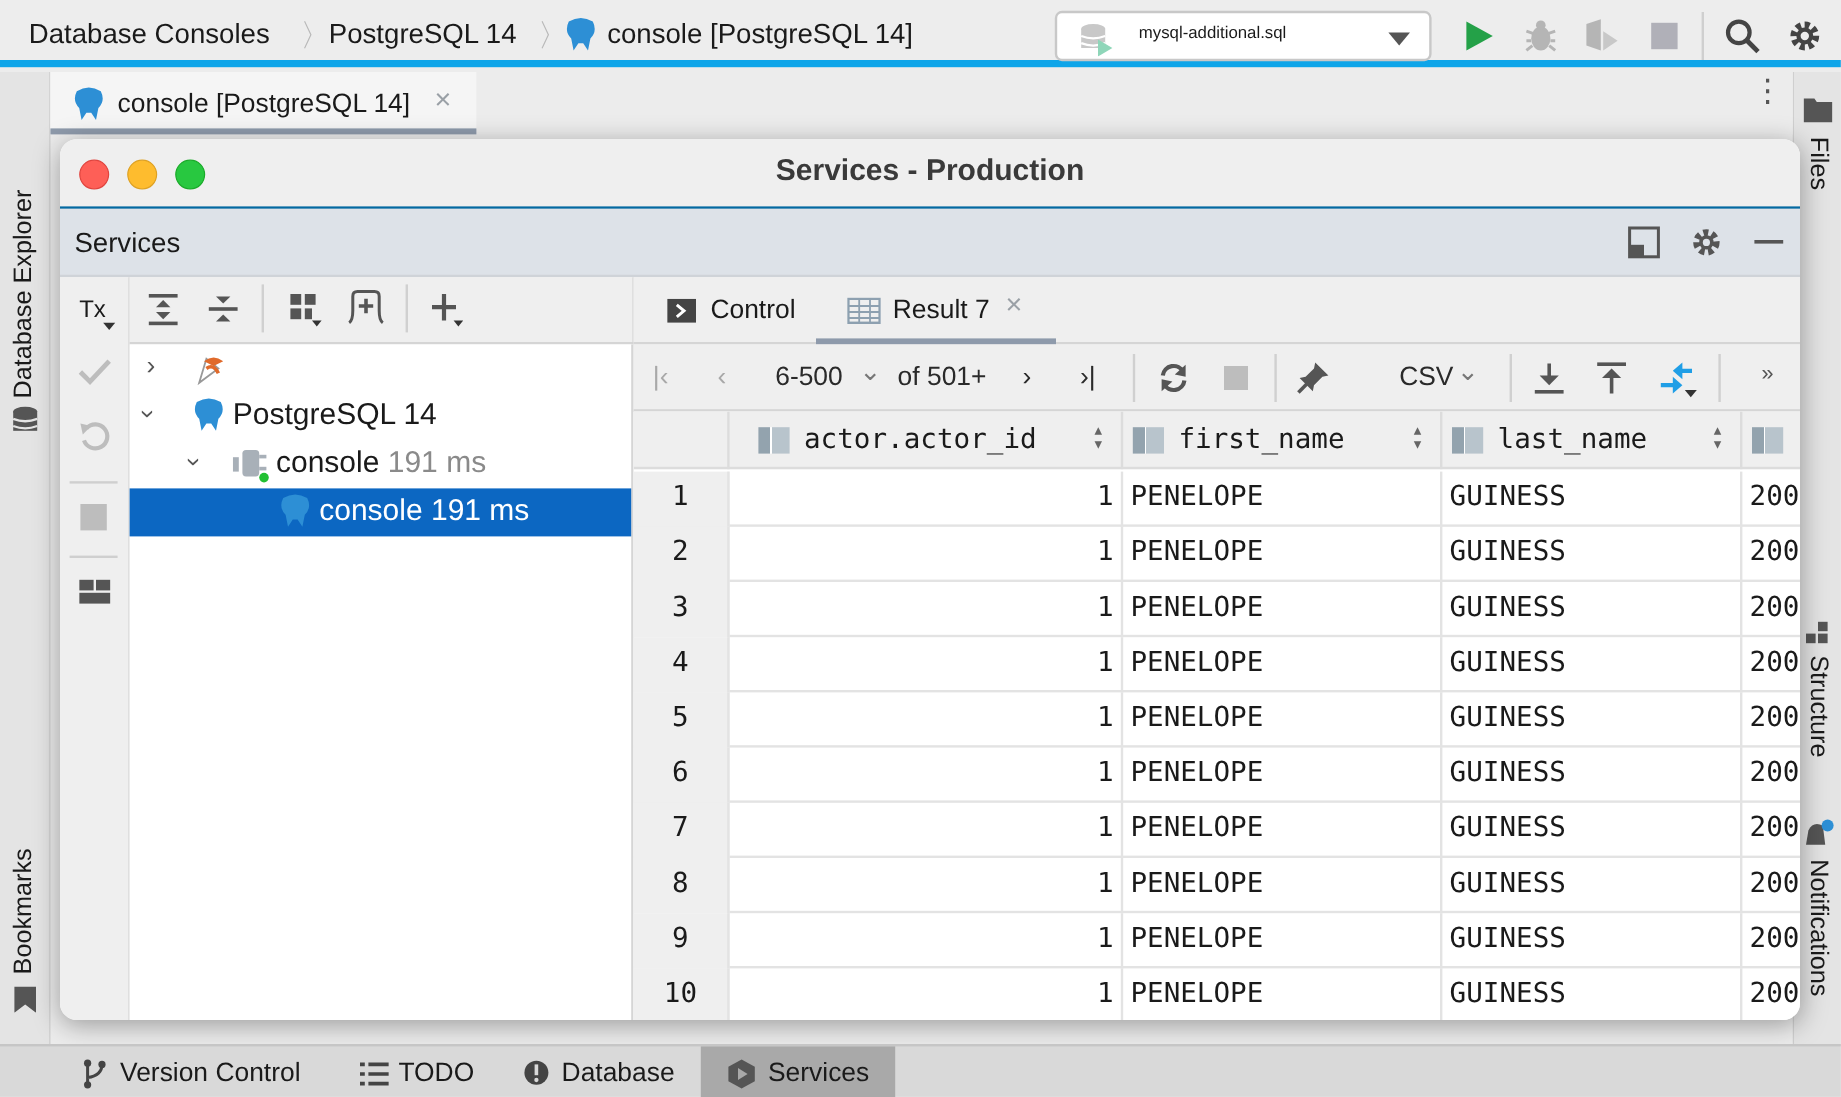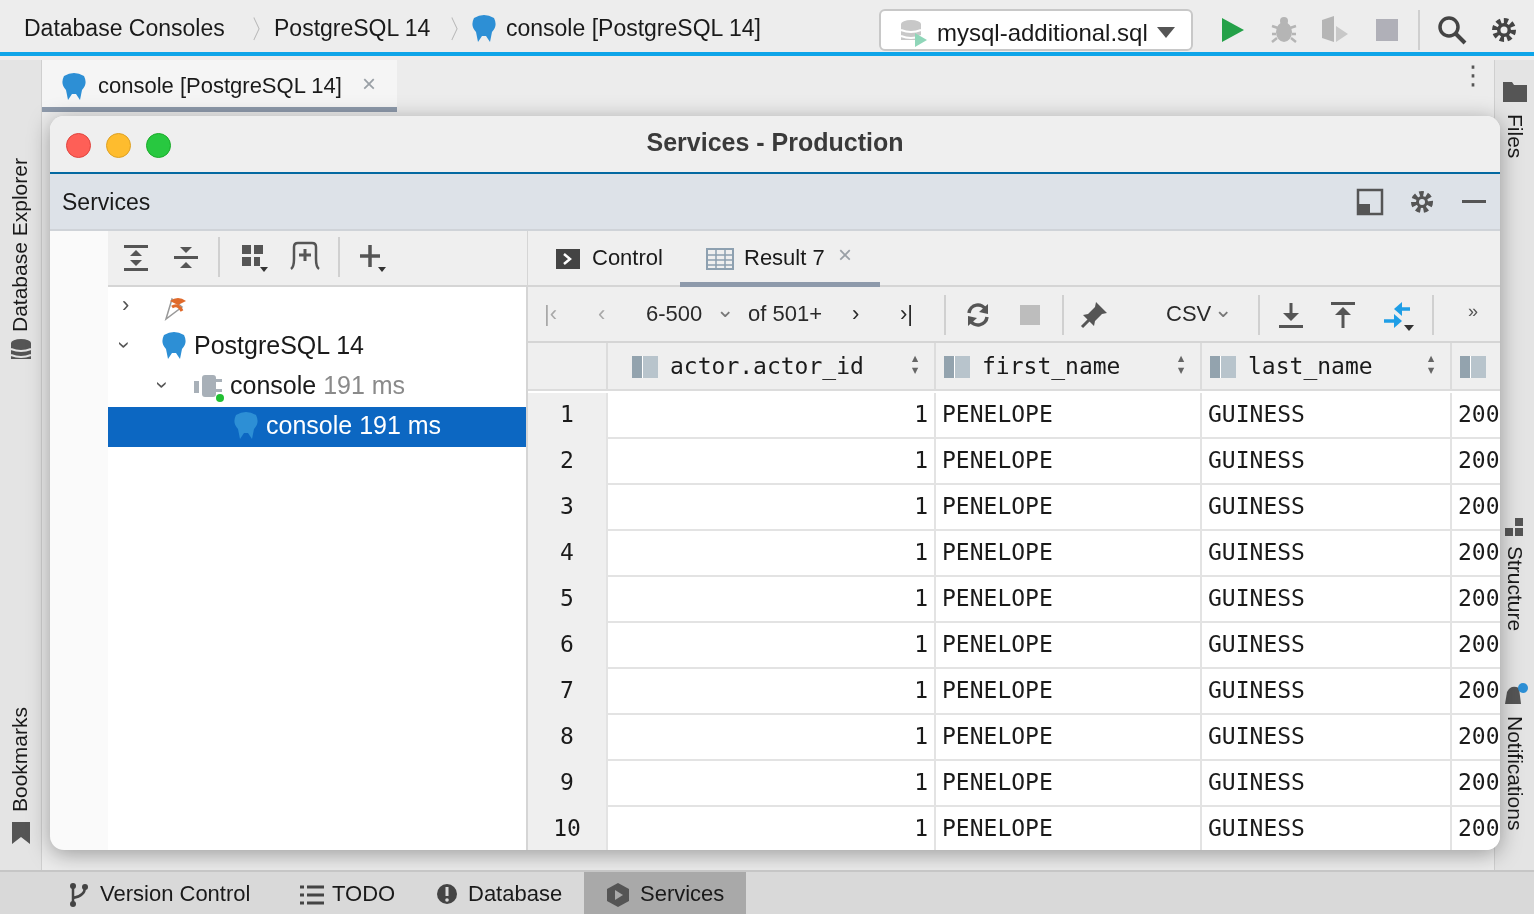--- a/index.html
+++ b/index.html
@@ -1,23 +1,23 @@
 <!DOCTYPE html>
 <html><head>
 <meta charset="utf-8">
 <style>
 *{box-sizing:border-box;margin:0;padding:0}
 html,body{width:1534px;height:914px;overflow:hidden;background:#ececec;font-family:"Liberation Sans",sans-serif;color:#1a1a1a}
 .abs{position:absolute}
 
-#topbar{left:0;top:0;width:1534px;height:56px;background:#ededed;border-bottom:4px solid #0ea5e9}
+#topbar{left:0;top:0;width:1534px;height:56px;background:#ededed;border-bottom:6px solid #0ea5e9}
 .crumb{top:15px;font-size:23px;color:#1a1a1a;white-space:nowrap}
 .crumb-sep{top:12px;font-size:26px;color:#b8b8b8}
 #run-config{left:879px;top:9px;width:314px;height:42px;border:2px solid #c8c8c8;border-radius:6px;background:#fff}
-#run-config .lbl{position:absolute;left:56px;top:8px;font-size:24px}
+#run-config .lbl{position:absolute;left:68px;top:8px;font-size:14px}
 #run-config .arr{position:absolute;right:16px;top:16px;width:0;height:0;border-left:9px solid transparent;border-right:9px solid transparent;border-top:11px solid #555}
 .tb-icon{top:14px;width:32px;height:32px}
 
 #left-stripe{left:0;top:60px;width:42px;height:810px;background:#e4e4e4;border-right:1px solid #cfcfcf}
 .vtext{position:absolute;transform:rotate(-90deg);transform-origin:left top;font-size:21px;white-space:nowrap;color:#1a1a1a}
 #right-stripe{left:1494px;top:60px;width:40px;height:810px;background:#e4e4e4;border-left:1px solid #cfcfcf}
 .vtext-r{position:absolute;transform:rotate(90deg);transform-origin:left top;font-size:21px;white-space:nowrap;color:#1a1a1a}
 
 #editor-tabs{left:42px;top:60px;width:1452px;height:52px;background:#ececec}
 #tab-console{left:0;top:0;width:355px;height:52px;background:#f5f5f5;border-bottom:5px solid #8e9aab}
@@ -172,20 +172,39 @@
         <rect x="2" y="16" width="12" height="10" fill="#555"></rect>
       </svg>
     <svg class="abs" style="left:1358px;top:14px" width="28" height="28" viewBox="0 0 28 28">
       <circle cx="14" cy="14" r="8" fill="none" stroke="#555" stroke-width="6" stroke-dasharray="4 3"></circle>
         <circle cx="14" cy="14" r="6" fill="#555"></circle>
         <circle cx="14" cy="14" r="3" fill="#dde2e8"></circle>
       </svg>
     <div class="abs" style="left:1412px;top:26px;width:24px;height:3px;background:#555"></div>
   </div>
 
+  <div id="tx-bar" class="abs">
+    <span class="abs" style="left:16px;top:16px;font-size:20px">Tx</span>
+    <span class="abs" style="left:36px;top:38px;width:0;height:0;border-left:5px solid transparent;border-right:5px solid transparent;border-top:6px solid #333"></span>
+    <svg class="abs" style="left:14px;top:66px" width="30" height="26" viewBox="0 0 30 26">
+        <path d="M3 13 L11 21 L27 4" stroke="#bdbdbd" stroke-width="4" fill="none"></path>
+      </svg>
+    <svg class="abs" style="left:14px;top:118px" width="30" height="30" viewBox="0 0 30 30">
+        <path d="M8 8 A10 10 0 1 1 6 18" stroke="#bdbdbd" stroke-width="3.5" fill="none"></path>
+        <polygon points="3,4 12,6 5,13" fill="#bdbdbd"></polygon>
+      </svg>
+    <div class="abs" style="left:8px;top:170px;width:40px;height:2px;background:#cfcfcf"></div>
+    <div class="abs" style="left:17px;top:189px;width:22px;height:22px;background:#bdbdbd"></div>
+    <div class="abs" style="left:8px;top:232px;width:40px;height:2px;background:#cfcfcf"></div>
+    <svg class="abs" style="left:16px;top:252px" width="26" height="22" viewBox="0 0 26 22">
+      <rect x="0" y="0" width="12" height="9" fill="#555"></rect>
+        <rect x="14" y="0" width="12" height="9" fill="#555"></rect>
+        <rect x="0" y="11" width="26" height="9" fill="#555"></rect>
+      </svg>
+  </div>
 
   <div id="tree-toolbar" class="abs">
     <svg class="abs" style="left:14px;top:12px" width="28" height="30" viewBox="0 0 28 30">
       <rect x="2" y="2" width="24" height="3" fill="#555"></rect>
         <rect x="2" y="25" width="24" height="3" fill="#555"></rect>
       <polygon points="8,13 14,7 20,13" fill="#555"></polygon>
         <polygon points="8,17 14,23 20,17" fill="#555"></polygon>
       </svg>
     <svg class="abs" style="left:64px;top:12px" width="28" height="30" viewBox="0 0 28 30">
       <rect x="2" y="13" width="24" height="3" fill="#555"></rect>

